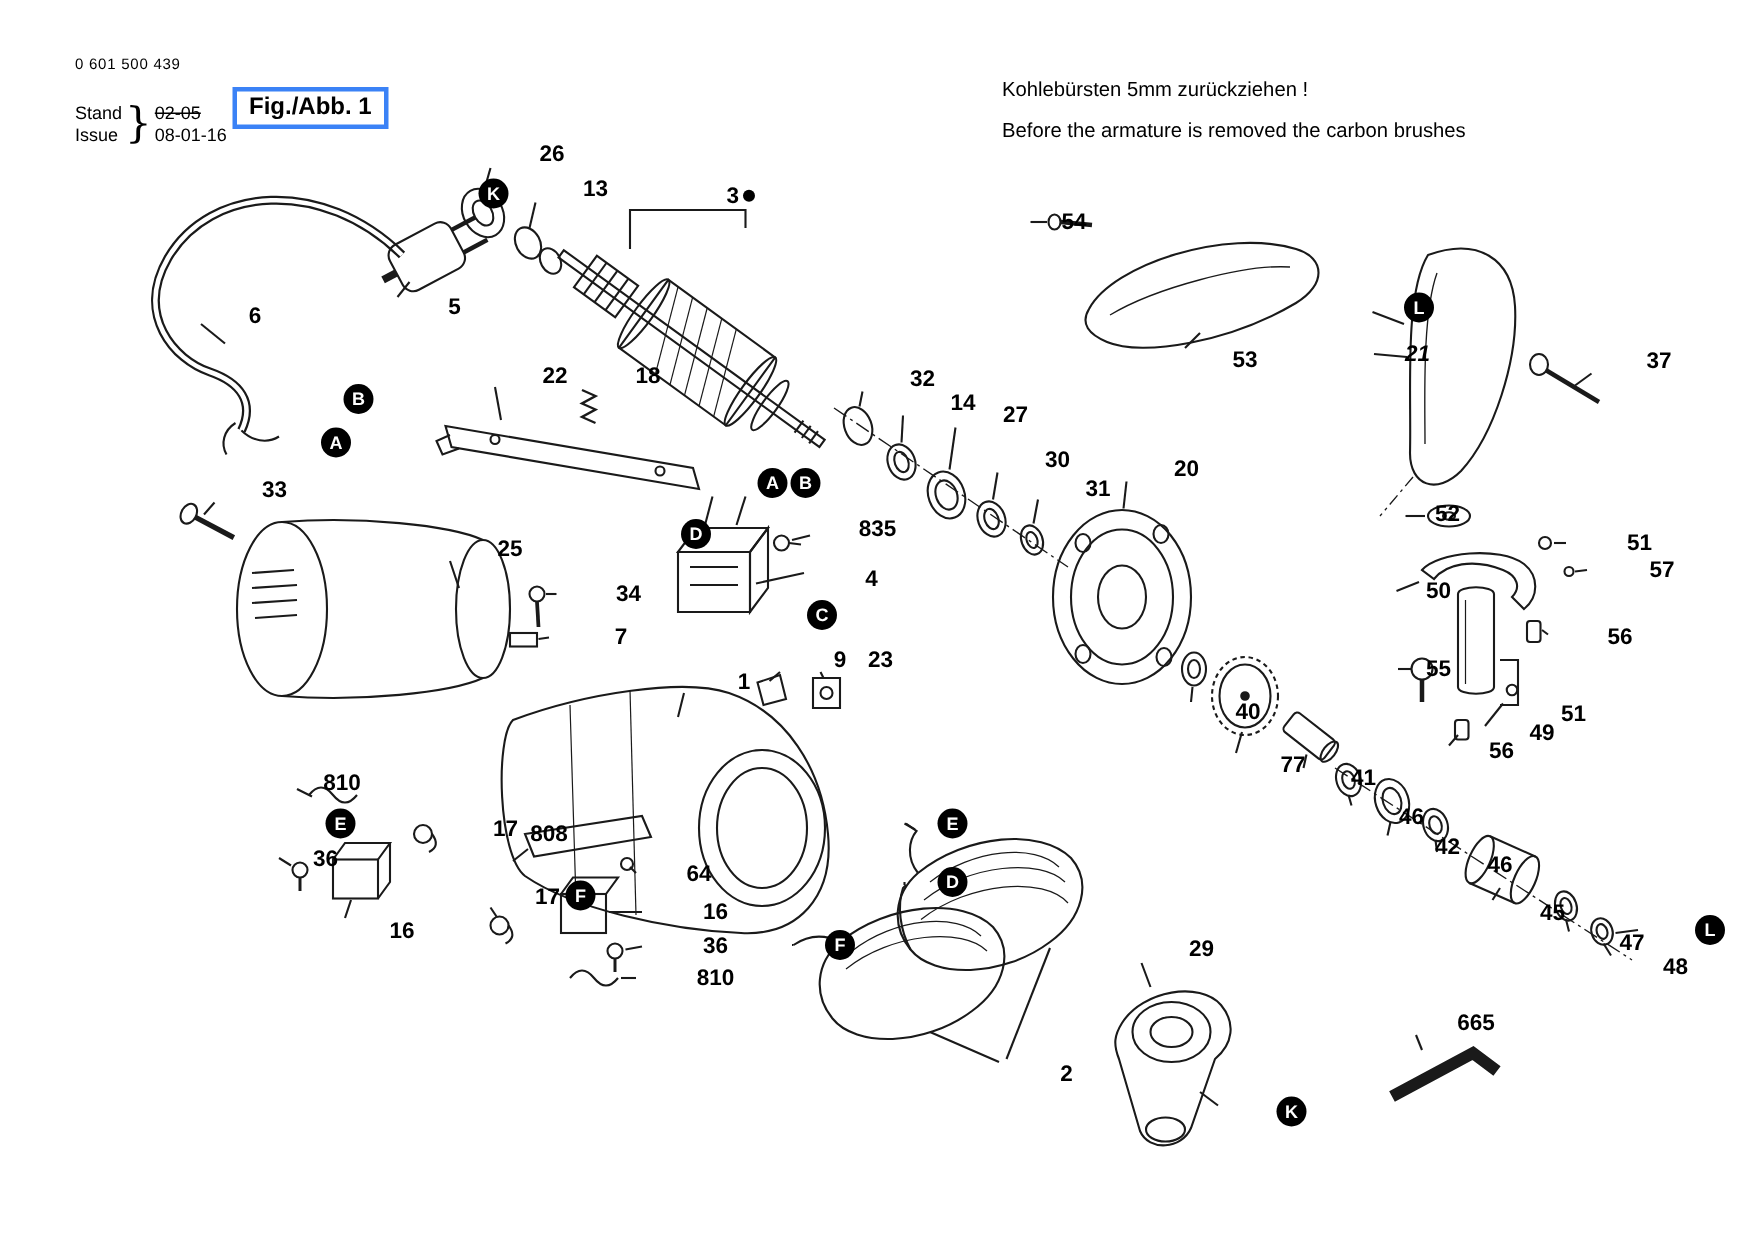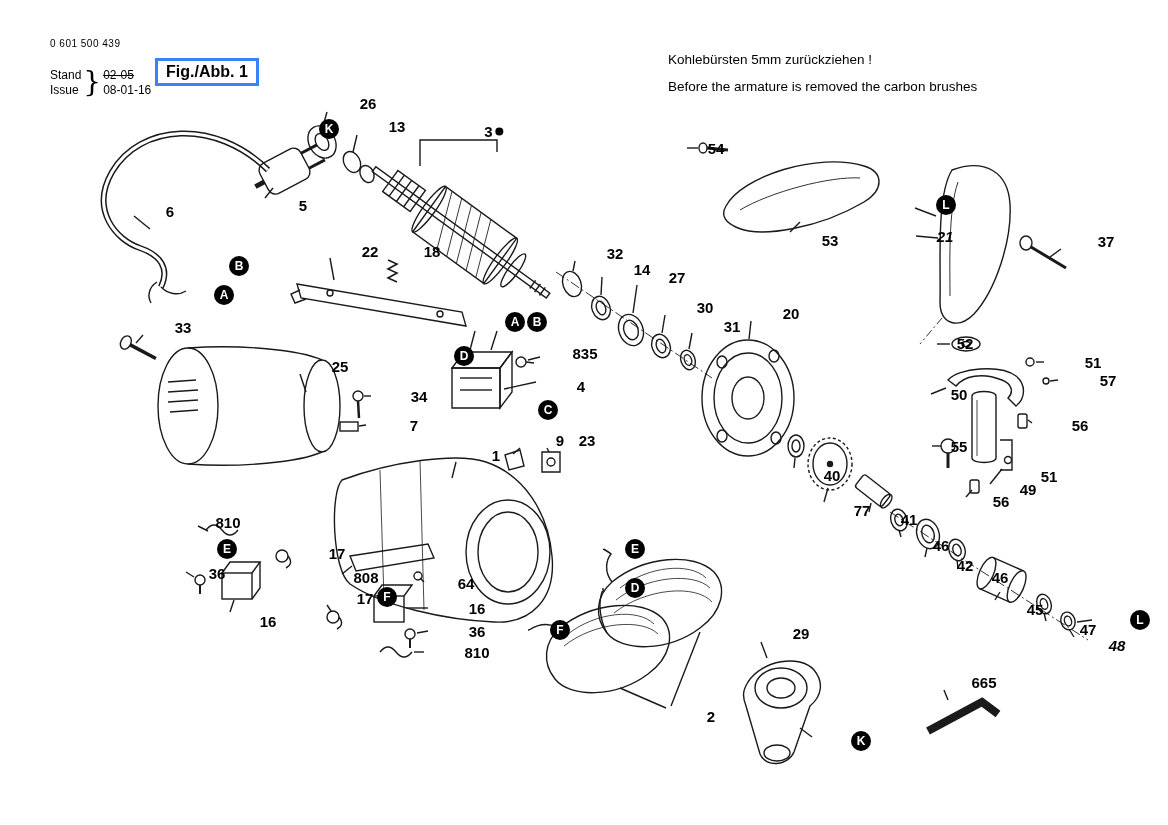--- a/index.html
+++ b/index.html
@@ -349,26 +349,26 @@
       <div class="part-label" style="left: 547px; top: 440px;">23</div>
       <div class="part-label" style="left: 456px; top: 455px;">1</div>
       <div class="part-label" style="left: 792px; top: 475px;">40</div>
       <div class="part-label" style="left: 822px; top: 510px;">77</div>
       <div class="part-label" style="left: 869px; top: 519px; text-align: center;">41</div>
       <div class="part-label" style="left: 901px; top: 545px;">46</div>
       <div class="part-label" style="left: 925px; top: 565px;">42</div>
       <div class="part-label" style="left: 960px; top: 577px;">46</div>
       <div class="part-label" style="left: 995px; top: 609px;">45</div>
       <div class="part-label" style="left: 1048px; top: 629px;">47</div>
-      <div class="part-label" style="left: 1077px; top: 645px; font-style: italic;">48</div>
+      <div class="part-label" style="left: 1077px; top: 645px;">48</div>
       <div class="part-label" style="left: 188px; top: 522px;">810</div>
       <div class="part-label" style="left: 297px; top: 553px;">17</div>
       <div class="part-label" style="left: 177px; top: 573px;">36</div>
       <div class="part-label" style="left: 228px; top: 621px;">16</div>
-      <div class="part-label" style="left: 326px; top: 577px;">808</div>
+      <div class="part-label" style="left: 326px; top: 556px;">808</div>
       <div class="part-label" style="left: 426px; top: 583px;">64</div>
       <div class="part-label" style="left: 325px; top: 598px;">17</div>
       <div class="part-label" style="left: 437px; top: 608px;">16</div>
       <div class="part-label" style="left: 437px; top: 631px;">36</div>
       <div class="part-label" style="left: 437px; top: 652px;">810</div>
       <div class="part-label" style="left: 671px; top: 716px;">2</div>
       <div class="part-label" style="left: 761px; top: 633px;">29</div>
       <div class="part-label" style="left: 944px; top: 682px;">665</div>
       <div class="callout" style="left: 289px; top: 129px;">K</div>
       <div class="callout" style="left: 199px; top: 266px;">B</div>

